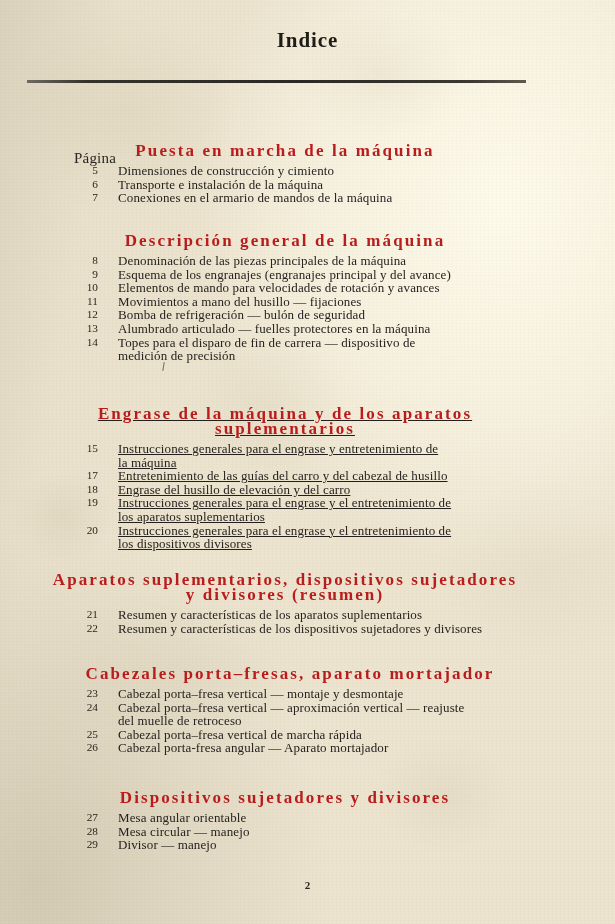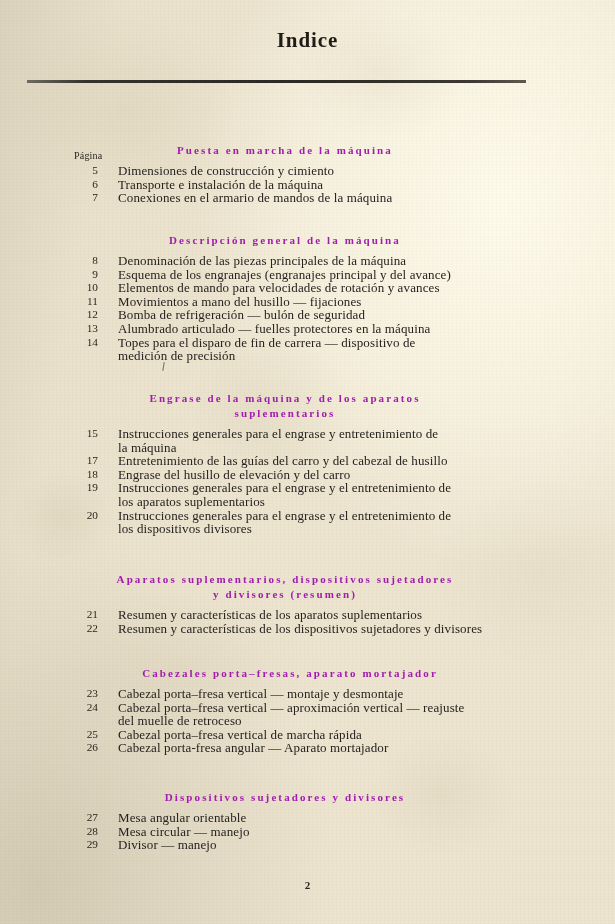--- a/index.html
+++ b/index.html
@@ -112,37 +112,37 @@
       #2c2924 55%,
       #3a3630 88%,
       #5d594f 100%);
   }
 
   
   .pagina-label {
     position: absolute;
     left: 74px;
     top: 150px;
-    font-size: 10px;
+    font-size: 15px;
     letter-spacing: 0.2px;
     color: #2b2723;
   }
 
   
   .section {
     position: absolute;
     left: 0;
     width: 615px;
   }
 
   .section-heading {
-    font-size: 11px;
+    font-size: 17px;
     font-weight: 700;
     letter-spacing: 2.1px;
-    color: #a21caf;
+    color: #b91c1c;
     text-align: center;
     line-height: 15px;
   }
 
   .section-heading .hd-line {
     display: block;
   }
 
   
   .section-heading.center-main { padding-right: 45px; }
@@ -290,21 +290,21 @@
             </div>
             <div class="entry">
               <div class="entry-num">14</div>
               <div class="entry-text">
                 <span class="cont">Topes para el disparo de fin de carrera — dispositivo de</span>
                 <span class="cont">medición de precisión</span>
               </div>
             </div>
           </div>
         </div>
-        <div class="section" style="top: 391px;">
+        <div class="section" style="top: 406px; text-decoration: underline;">
           <div class="section-heading center-main" style="padding-right: 45px;">
             <span class="hd-line">Engrase de la máquina y de los aparatos</span>
             <span class="hd-line">suplementarios</span>
           </div>
           <div class="entries">
             <div class="entry">
               <div class="entry-num">15</div>
               <div class="entry-text">
                 <span class="cont">Instrucciones generales para el engrase y entretenimiento de</span>
                 <span class="cont">la máquina</span>

